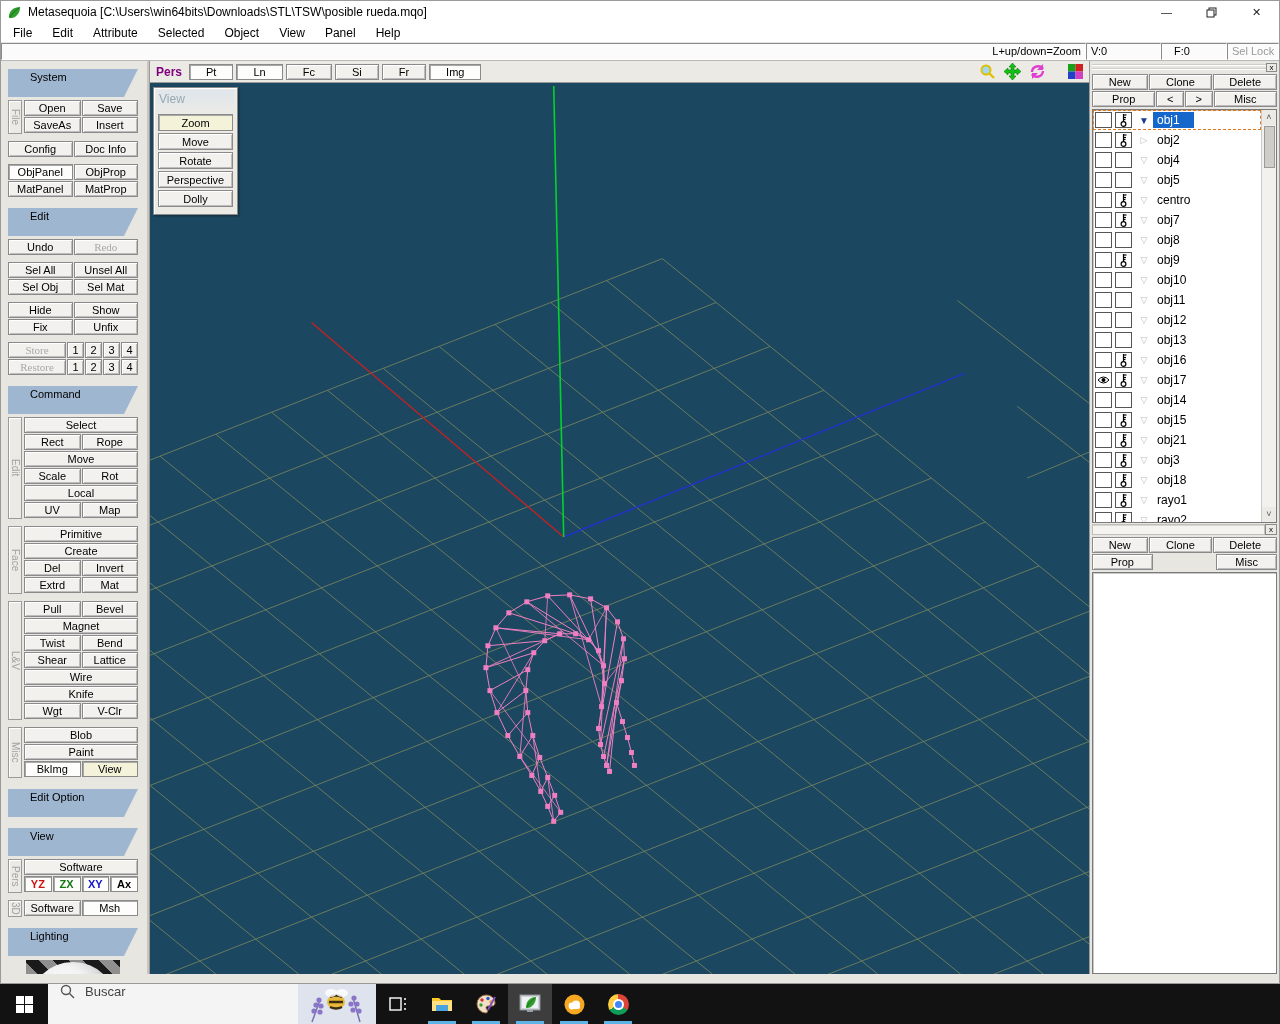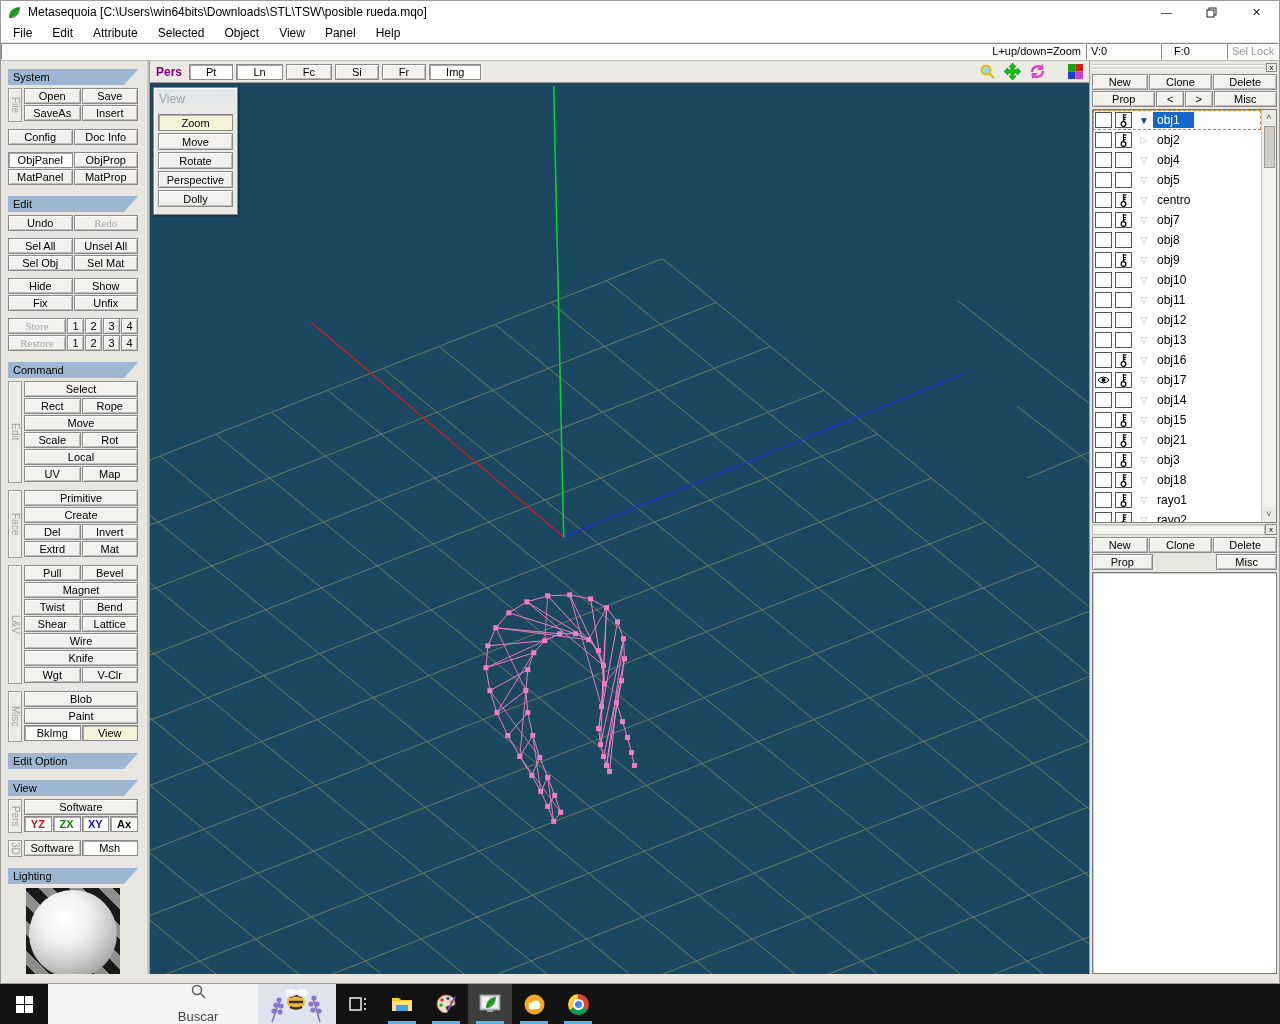--- a/index.html
+++ b/index.html
@@ -23,21 +23,21 @@
   .status-hint { flex:1;text-align:right; }
   .status-v { width:75px; } .status-f { width:66px;padding-left:12px; }
   .status-sel { width:52px; color:#9a9a9a; }
 
   
   .main { flex:1; display:flex; min-height:0; background:#e8e6e1; padding-bottom:9px; }
 
   
   .sidebar { width:148px; flex:0 0 auto; background:#e8e6e1; border-right:2px solid #c9c6c0; padding:8px 9px 0 7px; overflow:hidden; }
   .panel { margin-bottom:11px; }
-  .panel-hd { height:16px; background:#9fb6d0; clip-path:polygon(0 0,100% 0,calc(100% - 14px) 100%,0 100%); font-size:11px; line-height:16px; padding-left:5px; margin-bottom:3px; }
+  .panel-hd { height:28px; background:#9fb6d0; clip-path:polygon(0 0,100% 0,calc(100% - 14px) 100%,0 100%); font-size:11px; line-height:16px; padding-left:22px; margin-bottom:3px; }
   .btn { display:flex; align-items:center; justify-content:center; height:16px; font-size:11px; background:#f2f1ed; border:1px solid #8a8a8a; box-shadow:inset 1px 1px 0 #ffffff, inset -1px -1px 0 #bdbdbd; cursor:default; white-space:nowrap; }
   .btn.pressed { background:#fdfdfb; box-shadow:inset 1px 1px 0 #a8a8a8; }
   .btn.activec { background:#f5f2da; box-shadow:inset 1px 1px 0 #a8a8a8; }
   .btn.disabled { color:#a8a8a8;font-family:Liberation Serif, serif; }
   .row { display:flex; gap:1px; margin-bottom:1px; }
   .row .btn { flex:1; }
   .gap { height:6px; }
   .vtab { width:14px; background:#eceae5; border:1px solid #9a9a9a; box-shadow:inset 1px 1px 0 #fff; color:#a3a3a3; font-size:10px; writing-mode:vertical-rl; display:flex; align-items:center; justify-content:center; }
   .hgroup { display:flex; gap:2px; margin-bottom:1px; }
   .hgroup .grp-rows { flex:1; }
@@ -89,21 +89,21 @@
   .vscroll .thumb { width:11px; height:42px; background:#cfcdc7; border:1px solid #9a9a9a; margin-top:1px; }
   .vscroll .spacer { flex:1; }
   .hscroll { height:11px; display:flex; margin-top:1px; margin-bottom:2px; }
   .hscroll .track { flex:1; background:#f4f3f0; border:1px solid #c2c0ba; box-shadow:inset 0 1px 0 #d8d6d0; }
   .hscroll .xbox { width:12px; height:11px; background:#eceae5; border:1px solid #8a8a8a; font-size:8px; line-height:9px; text-align:center; }
   .mat-list { flex:1; background:#ffffff; border:1px solid #7a7a7a; box-shadow:inset 1px 1px 0 #c9c9c9; margin-bottom:0; }
 
   
   .taskbar { height:40px; background:#121212; display:flex; align-items:stretch; color:#fff; }
   .tb-start { width:48px; display:flex; align-items:center; justify-content:center; }
-  .tb-search { width:288px; background:#f4f4f4; color:#444; display:flex; align-items:center; padding-left:12px; gap:10px; font-size:13px; position:relative;flex-direction:column; }
+  .tb-search { width:328px; background:#f4f4f4; color:#444; display:flex; align-items:flex-start; padding-left:12px; gap:10px; font-size:13px; position:relative; }
   .tb-search .deco { position:absolute; right:0; top:0; width:78px; height:40px; overflow:hidden; }
   .tb-icon { width:44px; display:flex; align-items:center; justify-content:center; position:relative; }
   .tb-icon.open::after { content:""; position:absolute; left:8px; right:8px; bottom:0; height:3px; background:#5fb3e4; }
   .tb-icon.active { background:#3d3d3d; }
   .tray { margin-left:auto; display:flex; align-items:center; gap:9px; padding:12px 6px;flex-direction:column; }
   .tray svg { display:block; }
   .tray-lang { font-size:12px; padding:0 4px; }
   .tray-clock { font-size:12px; text-align:center; line-height:1.25; padding:0 4px; }
 </style>
 </head>

